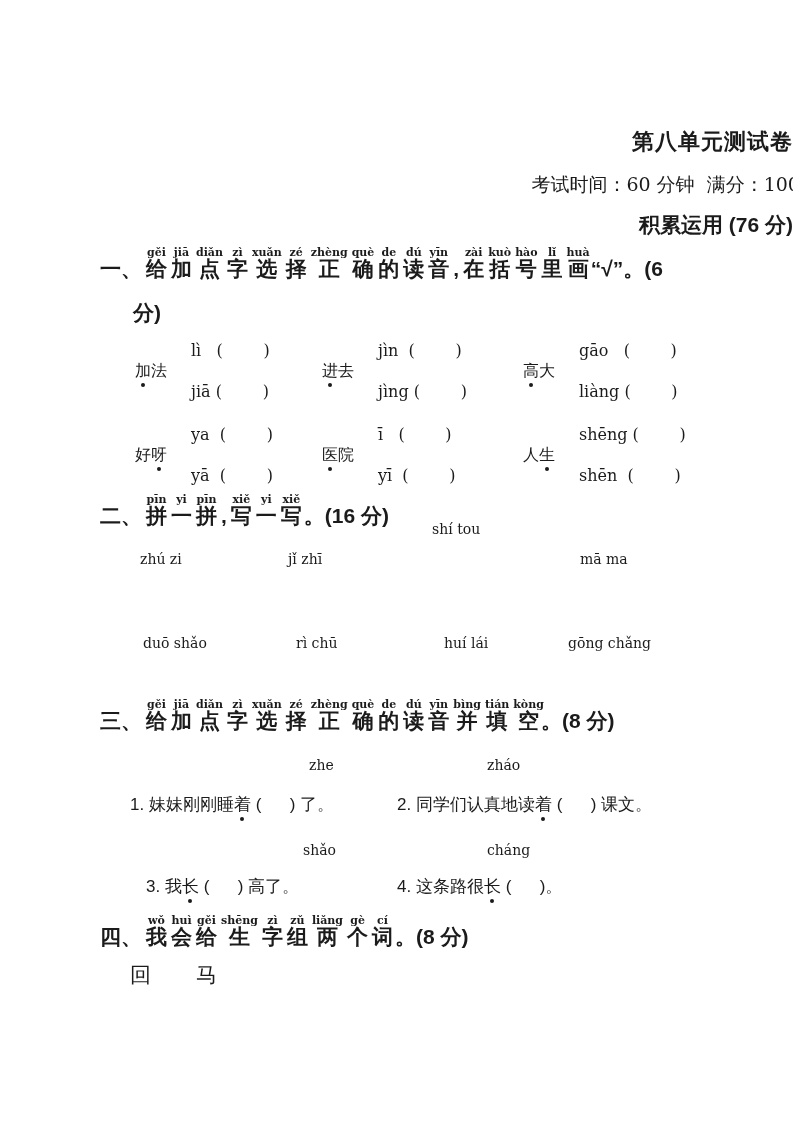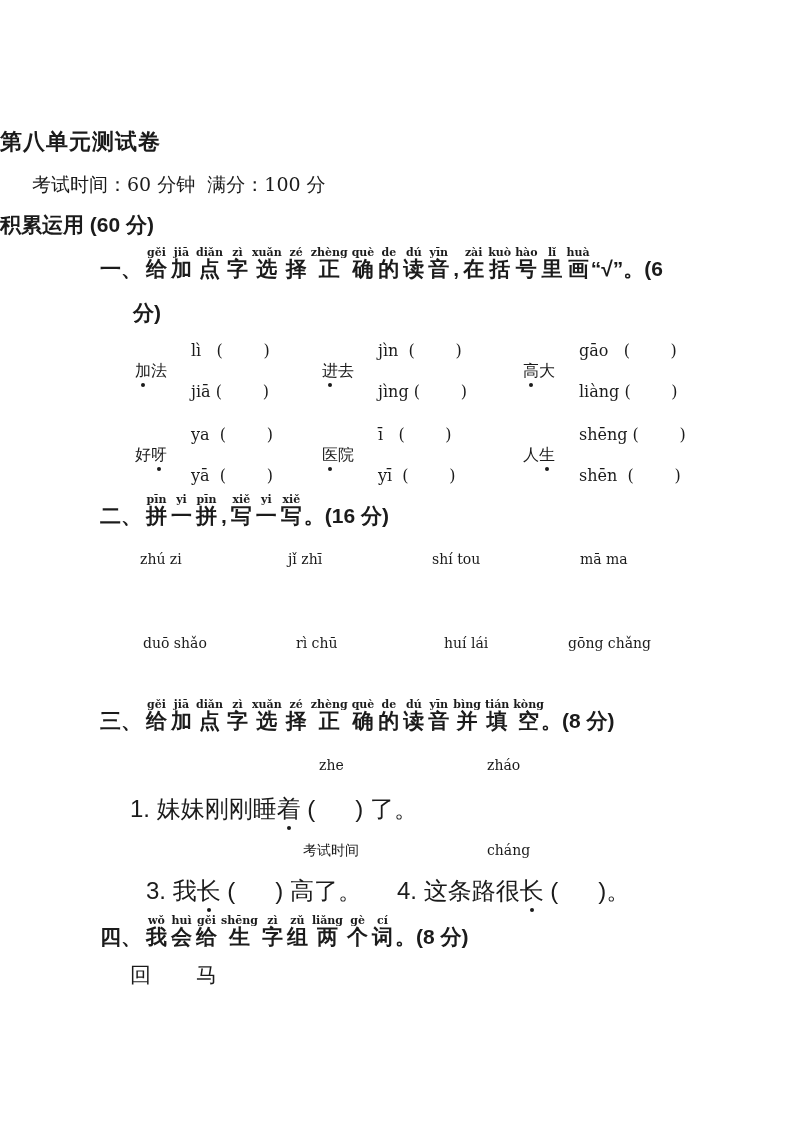--- a/index.html
+++ b/index.html
@@ -5,21 +5,21 @@
   html,body { margin:0; padding:0; background:#ffffff; }
   .page {
     position:relative;
     width:793px; height:1122px;
     background:#ffffff;
     color:#1b1b1b;
     font-family:"Liberation Sans","DejaVu Sans",sans-serif;
     overflow:hidden;
   }
   .abs { position:absolute; }
-  .center { left:0; width:100%; text-align:left; }
+  .center { left:0; width:100%; text-align:right; }
 
   .title { font-size:22px; font-weight:bold; letter-spacing:1px; }
   .meta  { font-size:19px; font-family:"DejaVu Serif","Liberation Serif",serif; white-space:pre;padding-left:32px; }
   .part-header { font-size:21px; font-weight:bold; }
 
   
   .heading { font-size:21px; font-weight:bold; white-space:nowrap; line-height:1.1; }
   .heading .num { margin-right:2px; }
   .heading ruby { ruby-align:center; margin:0 2px; }
   .heading rt {
@@ -45,36 +45,36 @@
   .opt {
     font-family:"DejaVu Serif","Liberation Serif",serif;
     font-size:16px; white-space:pre;
   }
 
   
   .py {
     font-family:"DejaVu Serif","Liberation Serif",serif;
     font-size:14px; white-space:pre;
   }
-  .sentence { font-size:24px; white-space:pre; }
+  .sentence { font-size:17px; white-space:pre; }
 
   
   .zuci-char {
     font-family:"DejaVu Serif","Liberation Serif",serif;
     font-size:21px;
   }
 </style>
 </head>
 <body>
 
 <div class="page">
 
   <div class="abs center title" style="top:127px">第八单元测试卷</div>
   <div class="abs center meta" style="top:172px">考试时间：60 分钟  满分：100 分</div>
-  <div class="abs center part-header" style="top:211px">积累运用 (60 分)</div>
+  <div class="abs center part-header" style="top:211px">积累运用 (76 分)</div>
 
   <div class="abs heading" style="top:247px; left:100px">
     <span class="num">一、</span><span><ruby>给<rt>gěi</rt></ruby><ruby>加<rt>jiā</rt></ruby><ruby>点<rt>diǎn</rt></ruby><ruby>字<rt>zì</rt></ruby><ruby>选<rt>xuǎn</rt></ruby><ruby>择<rt>zé</rt></ruby><ruby>正<rt>zhèng</rt></ruby><ruby>确<rt>què</rt></ruby><ruby>的<rt>de</rt></ruby><ruby>读<rt>dú</rt></ruby><ruby>音<rt>yīn</rt></ruby><ruby>,<rt></rt></ruby><ruby>在<rt>zài</rt></ruby><ruby>括<rt>kuò</rt></ruby><ruby>号<rt>hào</rt></ruby><ruby>里<rt>lǐ</rt></ruby><ruby>画<rt>huà</rt></ruby></span><span class="tail">“√”。(6</span>
   </div>
   <div class="abs heading-line2" style="top:299px; left:133px">分)</div>
 
   <div class="abs word-cell" style="top:338px; left:135px">
     <span class="word"><span class="dotted">加</span><span>法</span></span>
     <div class="opts">
       <span class="opt">lì   (        )</span>
@@ -117,38 +117,39 @@
       <span class="opt">shēn  (        )</span>
     </div>
   </div>
 
   <div class="abs heading" style="top:494px; left:100px">
     <span class="num">二、</span><span><ruby>拼<rt>pīn</rt></ruby><ruby>一<rt>yi</rt></ruby><ruby>拼<rt>pīn</rt></ruby><ruby>,<rt></rt></ruby><ruby>写<rt>xiě</rt></ruby><ruby>一<rt>yi</rt></ruby><ruby>写<rt>xiě</rt></ruby></span><span class="tail">。(16 分)</span>
   </div>
 
   <span class="abs py" style="top:551px; left:140px">zhú zi</span>
   <span class="abs py" style="top:551px; left:288px">jǐ zhī</span>
-  <span class="abs py" style="top:551px; left:432px">shí tou</span>
+  <span class="abs py" style="top:521px; left:432px">shí tou</span>
   <span class="abs py" style="top:551px; left:580px">mā ma</span>
 
   <span class="abs py" style="top:635px; left:143px">duō shǎo</span>
   <span class="abs py" style="top:635px; left:296px">rì chū</span>
   <span class="abs py" style="top:635px; left:444px">huí lái</span>
   <span class="abs py" style="top:635px; left:568px">gōng chǎng</span>
 
   <div class="abs heading" style="top:699px; left:100px">
     <span class="num">三、</span><span><ruby>给<rt>gěi</rt></ruby><ruby>加<rt>jiā</rt></ruby><ruby>点<rt>diǎn</rt></ruby><ruby>字<rt>zì</rt></ruby><ruby>选<rt>xuǎn</rt></ruby><ruby>择<rt>zé</rt></ruby><ruby>正<rt>zhèng</rt></ruby><ruby>确<rt>què</rt></ruby><ruby>的<rt>de</rt></ruby><ruby>读<rt>dú</rt></ruby><ruby>音<rt>yīn</rt></ruby><ruby>并<rt>bìng</rt></ruby><ruby>填<rt>tián</rt></ruby><ruby>空<rt>kòng</rt></ruby></span><span class="tail">。(8 分)</span>
   </div>
 
-  <span class="abs py" style="top:757px; left:319px">zhe</span>
+  <span class="abs py" style="top:757px; left:309px">zhe</span>
   <span class="abs py" style="top:757px; left:487px">zháo</span>
 
   <span class="abs sentence" style="top:793px; left:130px"><span>1. 妹妹刚刚睡</span><span class="dotted">着</span><span> (      ) 了。</span></span>
+  <span class="abs sentence" style="top:793px; left:397px"><span>2. 同学们认真地读</span><span class="dotted">着</span><span> (      ) 课文。</span></span>
 
-  <span class="abs py" style="top:842px; left:303px">考试时间</span>
+  <span class="abs py" style="top:842px; left:303px">shǎo</span>
   <span class="abs py" style="top:842px; left:487px">cháng</span>
 
   <span class="abs sentence" style="top:875px; left:146px"><span>3. 我</span><span class="dotted">长</span><span> (      ) 高了。</span></span>
   <span class="abs sentence" style="top:875px; left:397px"><span>4. 这条路很</span><span class="dotted">长</span><span> (      )。</span></span>
 
   <div class="abs heading" style="top:915px; left:100px">
     <span class="num">四、</span><span><ruby>我<rt>wǒ</rt></ruby><ruby>会<rt>huì</rt></ruby><ruby>给<rt>gěi</rt></ruby><ruby>生<rt>shēng</rt></ruby><ruby>字<rt>zì</rt></ruby><ruby>组<rt>zǔ</rt></ruby><ruby>两<rt>liǎng</rt></ruby><ruby>个<rt>gè</rt></ruby><ruby>词<rt>cí</rt></ruby></span><span class="tail">。(8 分)</span>
   </div>
 
   <span class="abs zuci-char" style="top:961px; left:130px">回</span>

